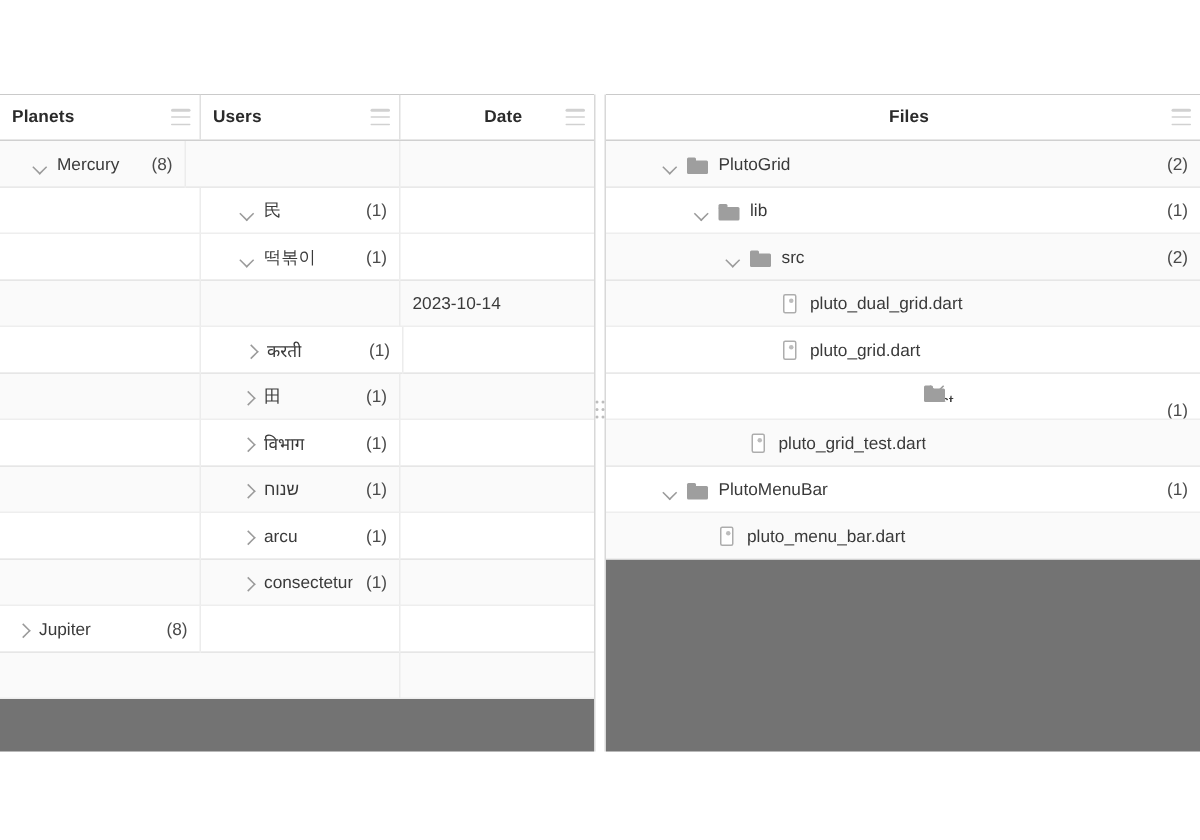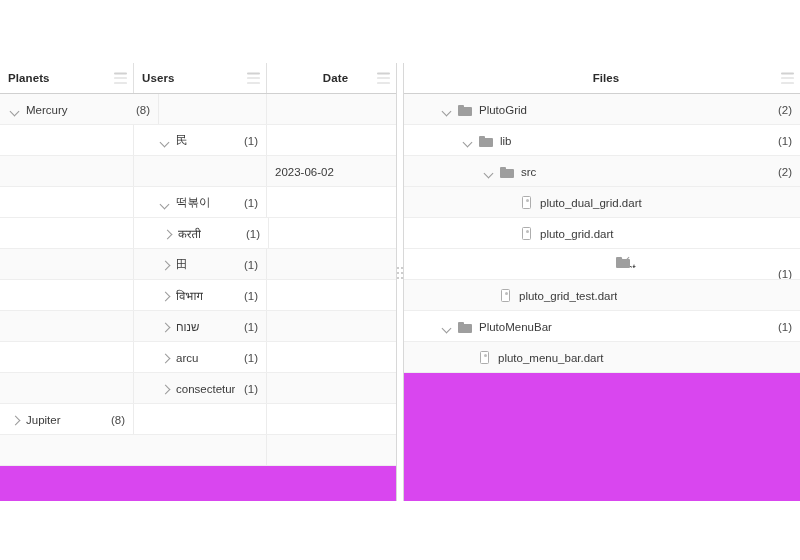--- a/index.html
+++ b/index.html
@@ -4,21 +4,21 @@
 <style>
   html,body{margin:0;padding:0;}
   body{
     width:800px;height:560px;background:#ffffff;
     font-family:"Liberation Sans","DejaVu Sans",sans-serif;
     -webkit-font-smoothing:antialiased;overflow:hidden;
   }
   #stage{position:relative;width:800px;height:560px;background:#fff;}
 
   
-  .grid{position:absolute;top:63px;background:#d946ef;overflow:hidden;}
+  .grid{position:absolute;top:63px;background:#737373;overflow:hidden;}
   #left-grid{left:0;width:396px;height:438px;}
   #right-grid{left:404px;width:396px;height:438px;}
 
   .header-row{
     position:relative;height:30px;background:#ffffff;
     border-bottom:1.5px solid #d0d0d0;
   }
   .hcell{
     position:absolute;top:0;height:30px;
     display:flex;align-items:center;
@@ -146,55 +146,55 @@
           <span class="htitle">Date</span>
           <div class="hmenu">
             <i></i>
             <i></i>
             <i></i>
           </div>
         </div>
       </div>
     <div class="body-rows" id="left-body">
         <div class="row odd">
-          <div class="cell" style="left: 0px; width: 159px; padding-left: 8px;">
+          <div class="cell" style="left: 12px; width: 112px; padding-left: 8px;">
             <span class="twisty down"></span>
             <span class="label">Mercury</span>
             <span class="count">(8)</span>
           </div>
           <div class="cell" style="left: 134px; width: 133px;"></div>
           <div class="cell last" style="left: 267px; width: 129px;"></div>
           <div class="rowline"></div>
         </div>
         <div class="row even">
           <div class="cell" style="left: 0px; width: 134px;"></div>
           <div class="cell" style="left: 134px; width: 133px; padding-left: 24px;">
             <span class="twisty down"></span>
             <span class="label">民</span>
             <span class="count">(1)</span>
           </div>
           <div class="cell last" style="left: 267px; width: 129px;"></div>
           <div class="rowline"></div>
         </div>
+        <div class="row even">
+          <div class="cell" style="left: 0px; width: 134px;"></div>
+          <div class="cell" style="left: 134px; width: 133px; padding-left: 24px;">
+            <span class="twisty down"></span>
+            <span class="label">떡볶이</span>
+            <span class="count">(1)</span>
+          </div>
+          <div class="cell last" style="left: 267px; width: 129px;"></div>
+          <div class="rowline"></div>
+        </div>
         <div class="row odd">
           <div class="cell" style="left: 0px; width: 134px;"></div>
           <div class="cell" style="left: 134px; width: 133px;"></div>
           <div class="cell last" style="left: 267px; width: 129px;">
-            <span class="label">2023-06-02</span>
-          </div>
-          <div class="rowline"></div>
-        </div>
-        <div class="row even">
-          <div class="cell" style="left: 0px; width: 134px;"></div>
-          <div class="cell" style="left: 134px; width: 133px; padding-left: 24px;">
-            <span class="twisty down"></span>
-            <span class="label">떡볶이</span>
-            <span class="count">(1)</span>
-          </div>
-          <div class="cell last" style="left: 267px; width: 129px;"></div>
+            <span class="label">2023-10-14</span>
+          </div>
           <div class="rowline"></div>
         </div>
         <div class="row even">
           <div class="cell" style="left: 0px; width: 134px;"></div>
           <div class="cell" style="left: 136px; width: 133px; padding-left: 24px;">
             <span class="twisty right"></span>
             <span class="label">करती</span>
             <span class="count">(1)</span>
           </div>
           <div class="cell last" style="left: 267px; width: 129px;"></div>

